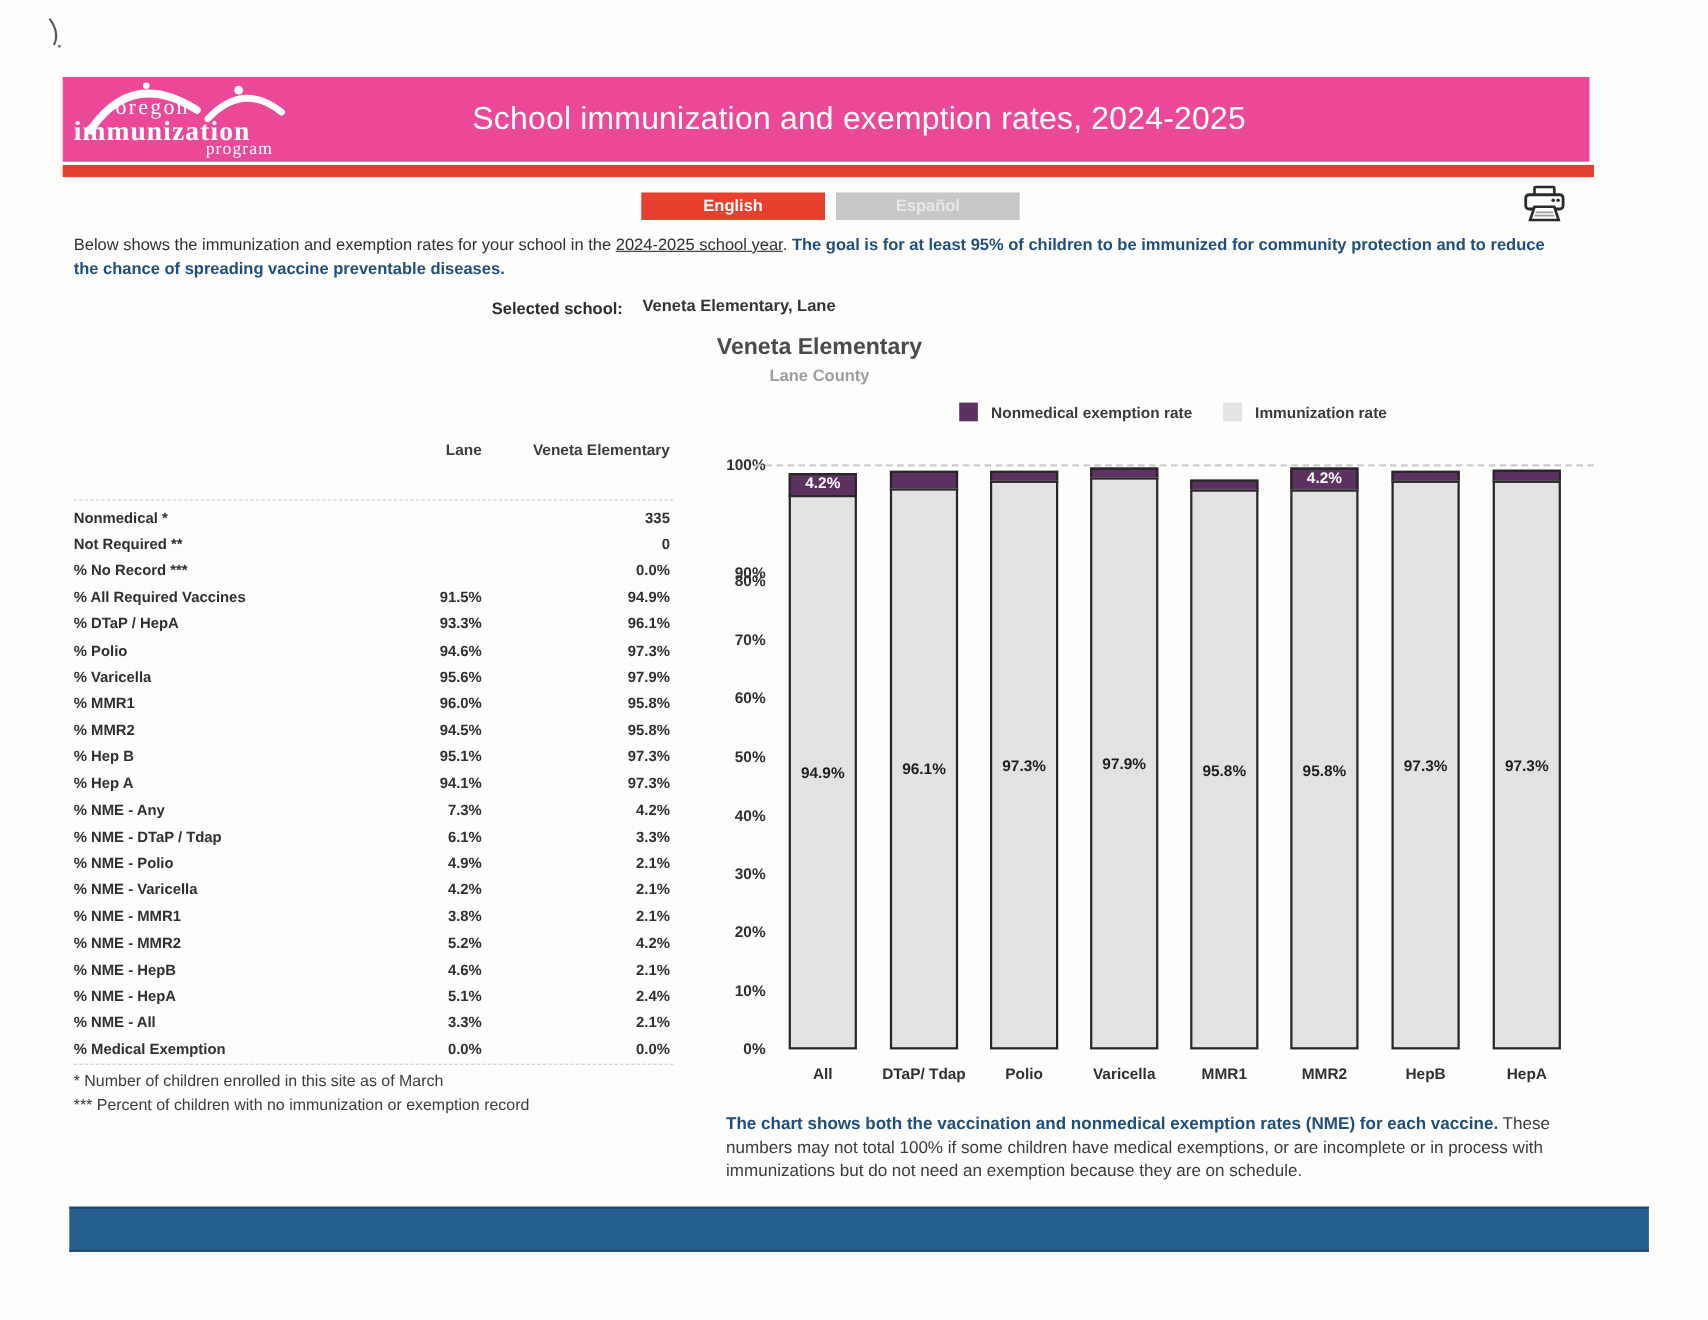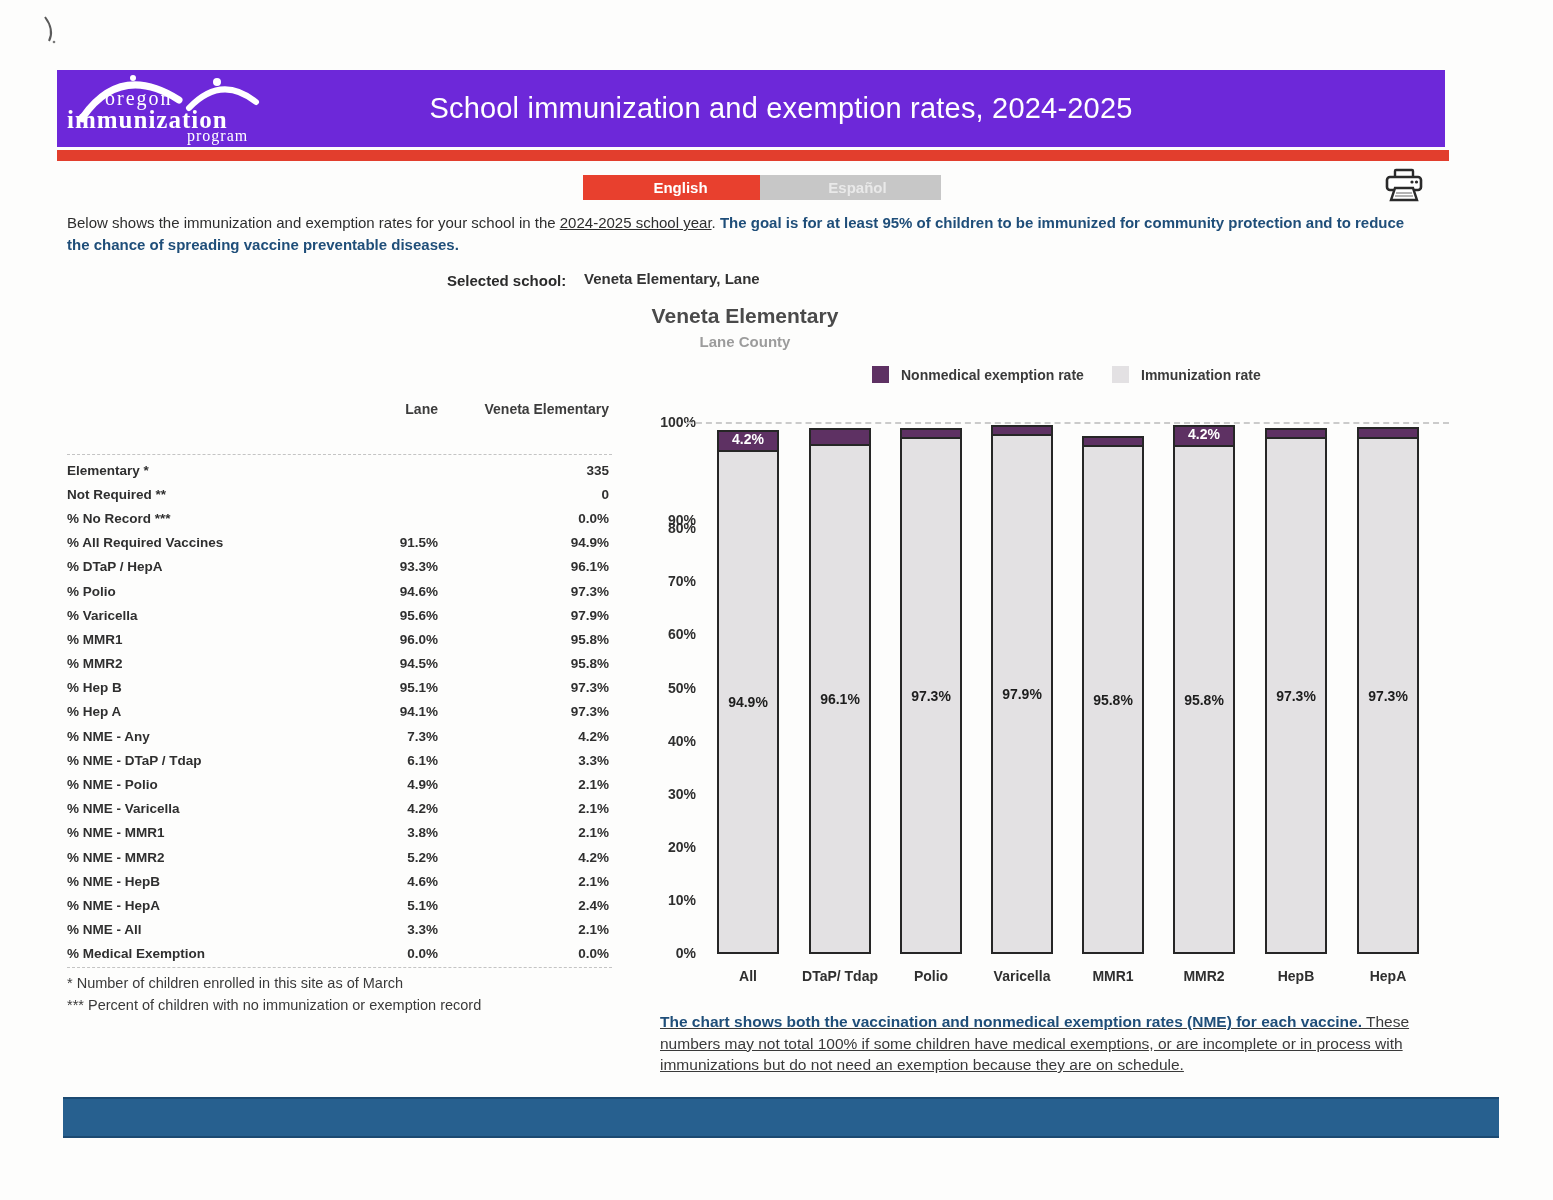--- a/index.html
+++ b/index.html
@@ -2,34 +2,34 @@
 <html><head>
 <meta charset="utf-8">
 <style>
   html,body{margin:0;padding:0;}
   body{
     width:1553px;height:1200px;position:relative;background:#fdfdfc;
     font-family:"Liberation Sans", sans-serif;color:#2e2e2e;overflow:hidden;
   }
 
   
-  .header{position:absolute;left:57px;top:70px;width:1388px;height:77px;background:#6d28d9;}
+  .header{position:absolute;left:57px;top:70px;width:1388px;height:77px;background:#ec4899;}
   .header-title{position:absolute;left:0;right:0;top:50%;transform:translateY(-52%);
     text-align:center;color:#fff;font-size:29px;padding-left:60px;letter-spacing:.2px;}
   .red-stripe{position:absolute;left:57px;top:150px;width:1392px;height:11px;background:#e23e2d;}
   .logo{position:absolute;left:8px;top:3px;width:215px;height:72px;color:#fff;}
   .logo span{position:absolute;font-family:"Liberation Serif", serif;white-space:nowrap;}
   .logo-oregon{left:40px;top:14px;font-size:20px;letter-spacing:2px;}
   .logo-immun{left:2px;top:33px;font-size:25px;font-weight:bold;letter-spacing:1px;}
   .logo-program{left:122px;top:54px;font-size:16px;letter-spacing:1px;}
   .logo svg{position:absolute;left:0;top:0;}
 
   
   .lang-btn{position:absolute;top:175px;width:167px;height:25px;display:flex;align-items:center;
-    justify-content:center;font-size:15px;font-weight:bold;cursor:pointer;padding-left:14px;}
+    justify-content:center;font-size:15px;font-weight:bold;cursor:pointer;}
   .btn-english{left:583px;background:#e8402e;color:#ffffff;}
   .btn-espanol{left:760px;background:#c7c7c7;color:#e9e9e9;}
   .print-btn{position:absolute;left:1383px;top:168px;width:42px;height:36px;cursor:pointer;}
 
   
   .intro{position:absolute;left:67px;top:212px;width:1350px;font-size:15px;line-height:21.5px;color:#2e2e2e;}
   .intro .goal{color:#1f4e79;font-weight:bold;}
   .intro .u{text-decoration:underline;}
 
   .sel-label{position:absolute;left:447px;top:272px;font-size:15px;font-weight:bold;color:#2b2b2b;}
@@ -65,21 +65,21 @@
   .yaxis{position:absolute;left:636px;top:423px;width:60px;height:531px;}
   .ytick{position:absolute;right:0;width:60px;text-align:right;font-size:14px;font-weight:bold;color:#2f2f2f;}
   .bar{position:absolute;bottom:0;width:62px;display:flex;flex-direction:column;justify-content:flex-end;cursor:pointer;}
   .seg{box-sizing:border-box;border:2px solid #262626;}
   .seg-nme{border-bottom-width:2px;margin-bottom:-2px;}
   .bar-label{position:absolute;transform:translate(-50%,50%);font-size:14px;font-weight:bold;color:#1d1d1d;white-space:nowrap;}
   .nme-label{position:absolute;transform:translate(-50%,50%);font-size:14px;font-weight:bold;color:#ffffff;white-space:nowrap;}
   .x-label{position:absolute;top:545px;transform:translateX(-50%);font-size:14px;font-weight:bold;color:#2f2f2f;white-space:nowrap;}
 
   
-  .chart-note{position:absolute;left:660px;top:1011px;width:780px;font-size:15.5px;line-height:21.5px;color:#3a3a3a;text-decoration:underline;}
+  .chart-note{position:absolute;left:660px;top:1011px;width:780px;font-size:15.5px;line-height:21.5px;color:#3a3a3a;}
   .chart-note .lead{color:#1f4e79;font-weight:bold;}
 
   .footer-bar{position:absolute;left:63px;top:1097px;width:1436px;height:37px;background:#27608f;border-top:2px solid #1c4a72;border-bottom:2px solid #1c4a72;}
   .pen-mark{position:absolute;left:40px;top:14px;}
 </style>
 </head>
 <body>
 
 <svg class="pen-mark" width="24" height="32">
   <path d="M5 3 C 11 11, 13 19, 9 27" stroke="#5a5a5a" stroke-width="2" fill="none"></path>
@@ -135,21 +135,21 @@
 </div>
 
 <div class="tbl-head">
   <span class="c-label"></span>
   <span class="c-lane">Lane</span>
   <span class="c-school">Veneta Elementary</span>
 </div>
 <div class="tbl-line" style="top:454px;"></div>
 <div class="tbl-rows" id="table-rows">
     <div class="t-row">
-      <span class="c-label">Elementary *</span>
+      <span class="c-label">Nonmedical *</span>
       <span class="c-lane"></span>
       <span class="c-school">335</span>
     </div>
     <div class="t-row">
       <span class="c-label">Not Required **</span>
       <span class="c-lane"></span>
       <span class="c-school">0</span>
     </div>
     <div class="t-row">
       <span class="c-label">% No Record ***</span>

